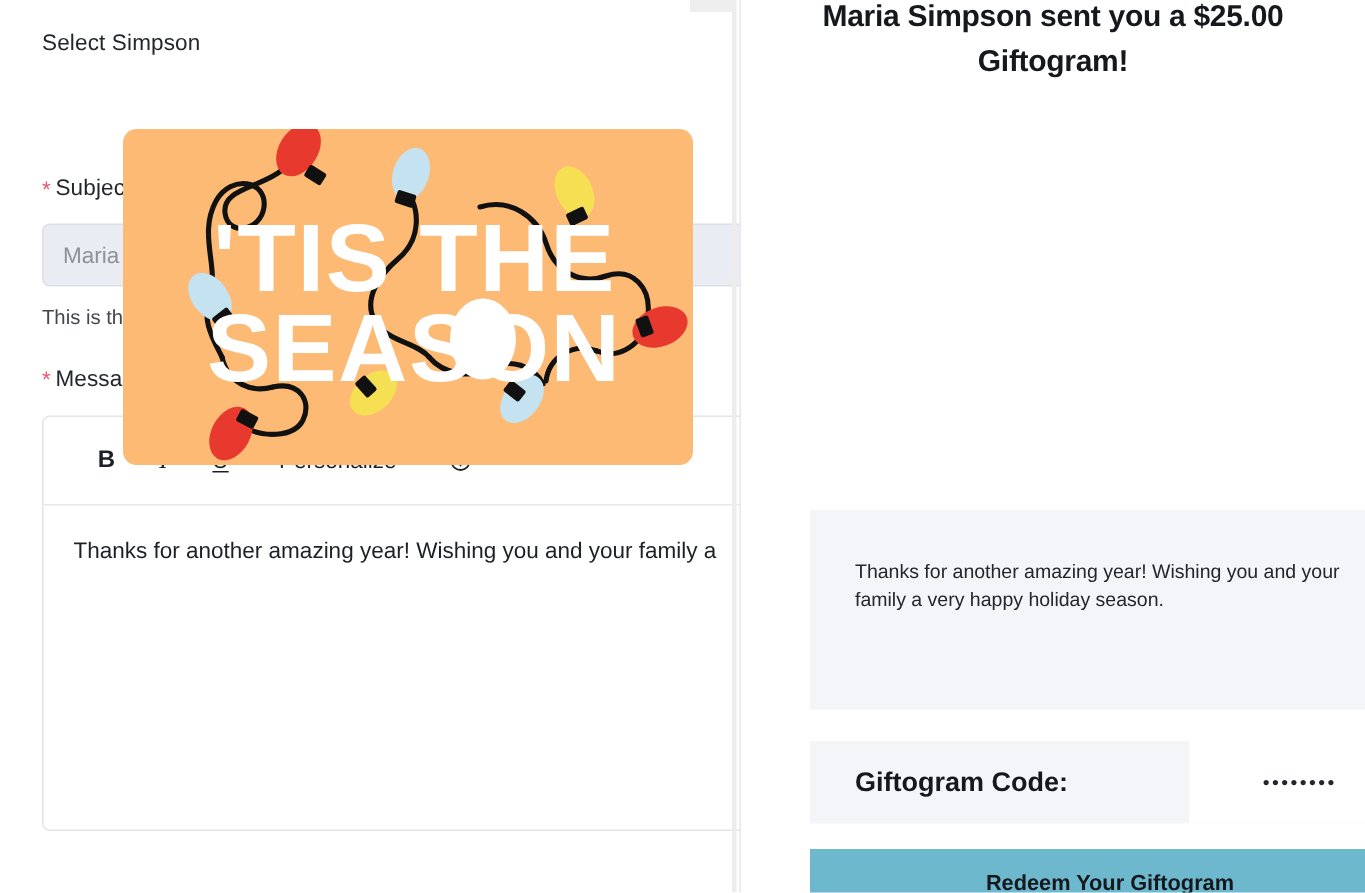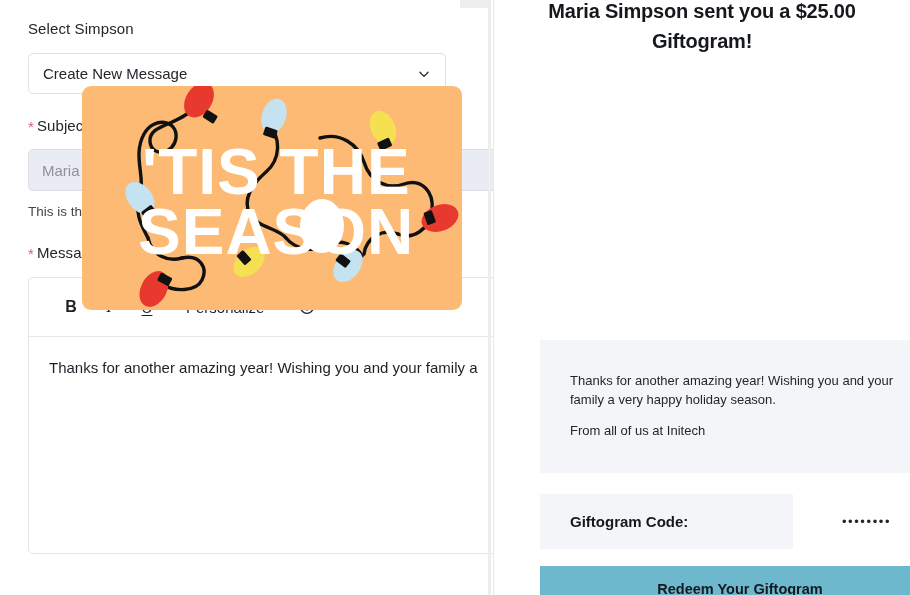--- a/index.html
+++ b/index.html
@@ -152,21 +152,21 @@
   .code-row {
     position: absolute; left: 46px; top: 494px;
     width: 400px; height: 55px;
     background: #f4f5f9;
     display: flex; align-items: stretch;
   }
   .code-label {
     width: 253px;
     display: flex; align-items: center;
     padding-left: 30px;
-    font-size: 15px; font-weight: bold; color: #15181c;
+    font-size: 18px; font-weight: bold; color: #15181c;
   }
   .code-value {
     flex: 1; background: #ffffff;
     display: flex; align-items: center; justify-content: center;
     font-size: 13px; color: #23262b; letter-spacing: 1.6px;
   }
 
   
   .redeem-btn {
     position: absolute; left: 540px; top: 566px;
@@ -181,28 +181,20 @@
 <body>
 
 <div id="root">
 
   <div class="form-panel">
 
     <div class="top-gray-strip"></div>
 
     <div class="field-label lbl-select-message">Select Simpson</div>
 
-    <div class="select-box">
-      <span class="val">Create New Message</span>
-      <span class="chev">
-        <svg viewBox="0 0 24 24" width="14" height="14" fill="none" stroke="currentColor" stroke-width="2.2" stroke-linecap="round" stroke-linejoin="round">
-          <polyline points="5,9 12,16 19,9"></polyline>
-        </svg>
-      </span>
-    </div>
 
     <div class="field-label lbl-subject">
       <span class="req-star">*</span>
       <span>Subject Line</span>
     </div>
 
     <div class="subject-input">
       <span class="ph">Maria Simpson has sent you a Giftogram</span>
     </div>
 
@@ -309,21 +301,20 @@
       <text x="56" y="168" font-family="Liberation Sans, sans-serif" font-size="64" font-weight="bold" fill="#ffffff" letter-spacing="1">SEASON</text>
 
       <g>
         <ellipse cx="240" cy="140" rx="22" ry="27" fill="#ffffff"></ellipse>
       </g>
     </svg>
   </div>
 
   <div class="msg-block" style="left:540px; top:340px; width:400px;">
     <p class="msg-p1">Thanks for another amazing year! Wishing you and your family a very happy holiday season.</p>
-    <p class="msg-p2">From all of us at Initech</p>
   </div>
 
   <div class="code-row" style="left:540px; top:494px; width:400px;">
     <div class="code-label">Giftogram Code:</div>
     <div class="code-value">••••••••</div>
   </div>
 
   <button class="redeem-btn">Redeem Your Giftogram</button>
 
 </div>

